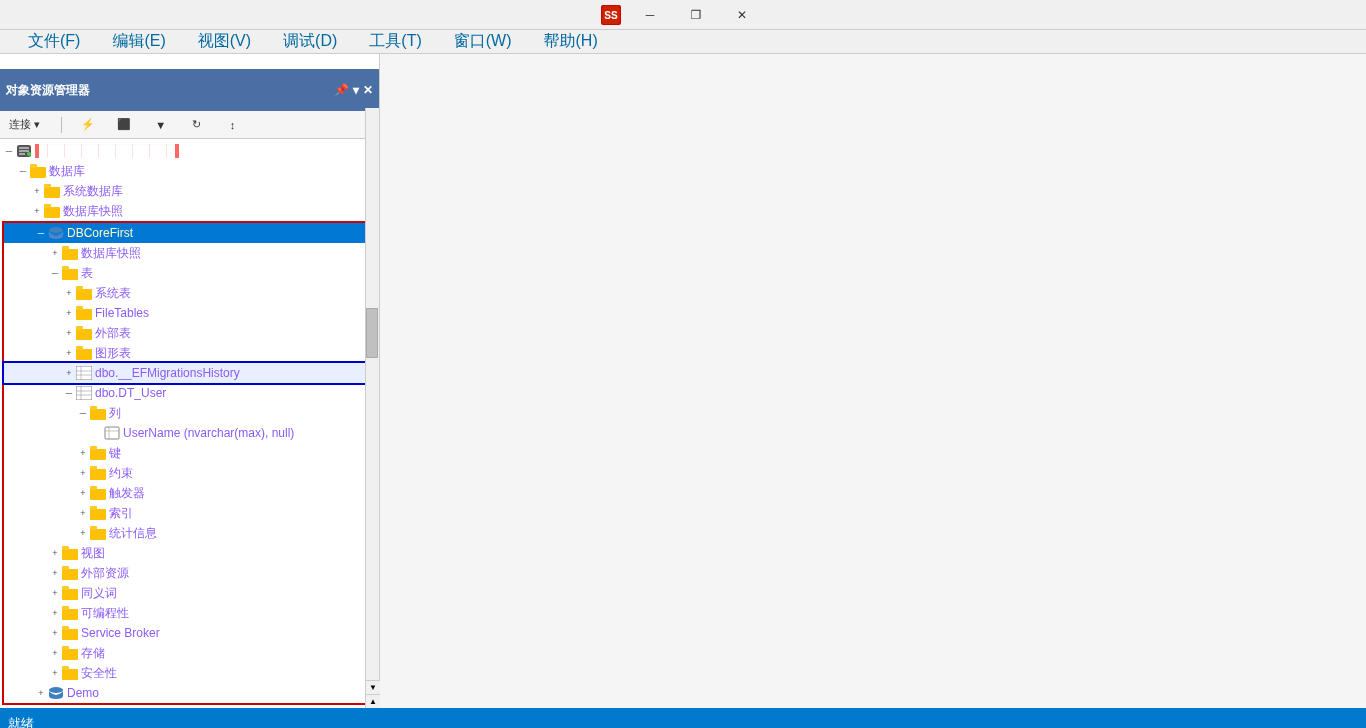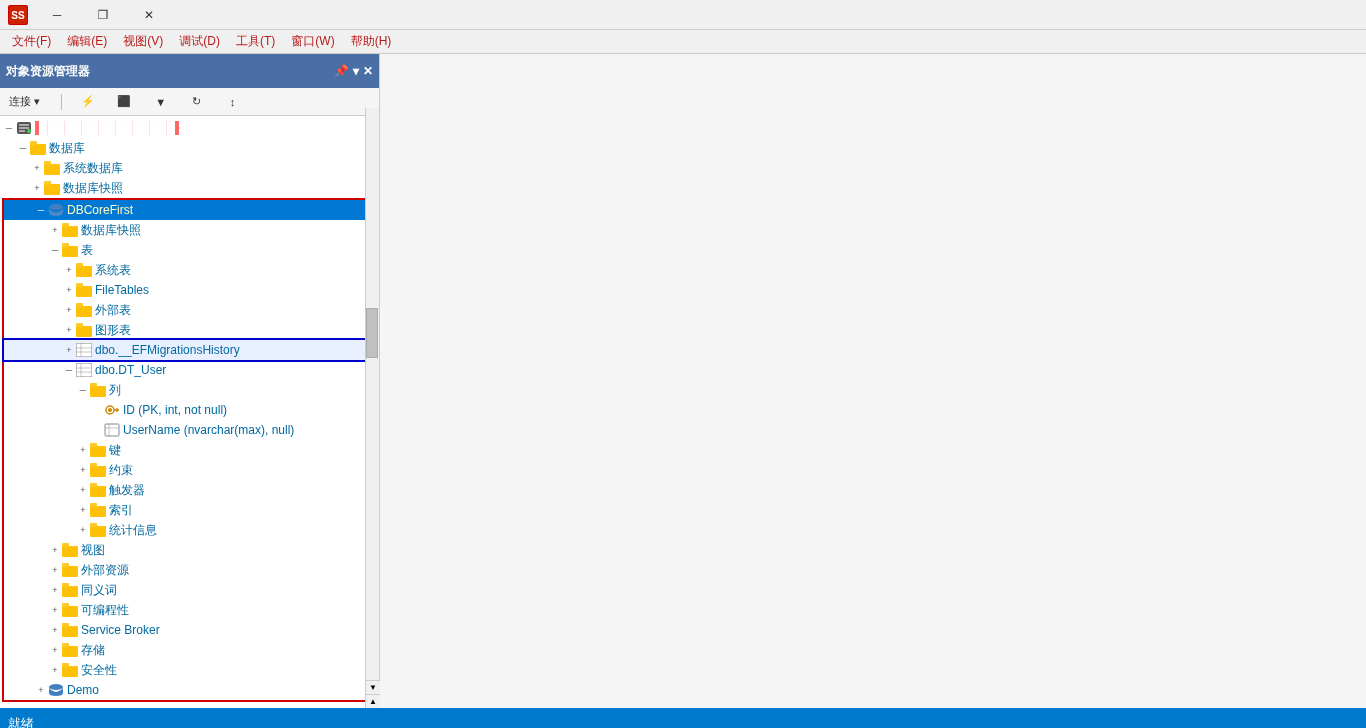--- a/index.html
+++ b/index.html
@@ -7,20 +7,21 @@
 
     
     .title-bar {
       height: 30px;
       background: #f0f0f0;
       display: flex;
       align-items: center;
       padding: 0 8px;
       border-bottom: 1px solid #ccc;
       position: relative;
+      justify-content: center;
     }
     .title-bar-logo {
       width: 20px; height: 20px; margin-right: 6px;
       background: #c00; border-radius: 2px;
       display: flex; align-items: center; justify-content: center;
       color: white; font-size: 10px; font-weight: bold;
     }
     .title-bar-text { flex: 1; font-size: 12px; color: #333; }
     .title-bar-controls {
       display: flex; gap: 0;
@@ -47,50 +48,52 @@
       height: 24px;
       background: #f0f0f0;
       display: flex;
       align-items: center;
       padding: 0 4px;
       border-bottom: 1px solid #ccc;
     }
     .menu-item {
       padding: 2px 8px;
       cursor: pointer;
-      font-size: 12px;
-      color: #b91c1c;
+      font-size: 16px;
+      color: #0369a1;
+      margin-left: 16px;
     }
 
     
     .main-layout {
       display: flex;
       height: calc(728px - 30px - 24px - 20px);
     }
 
     
     .explorer-panel {
       width: 380px;
       background: white;
       border-right: 1px solid #ccc;
       display: flex;
       flex-direction: column;
       position: relative;
     }
 
     .explorer-header {
-      height: 34px;
+      height: 42px;
       background: #4a6fa5;
       color: white;
       display: flex;
       align-items: center;
       padding: 0 6px;
       font-size: 12px;
       font-weight: bold;
       justify-content: flex-end;
+      margin-top: 15px;
     }
     .explorer-header-title { flex: 1; }
     .explorer-header-icons { display: flex; gap: 4px; align-items: center; }
 
     .explorer-toolbar {
       height: 28px;
       background: #f5f5f5;
       border-bottom: 1px solid #ccc;
       display: flex;
       align-items: center;
@@ -134,21 +137,21 @@
     .node-icon {
       width: 16px; height: 16px;
       margin-right: 3px;
       flex-shrink: 0;
       display: flex; align-items: center; justify-content: center;
       font-size: 12px;
     }
 
     .node-label {
       font-size: 12px;
-      color: #0369a1;
+      color: #8b5cf6;
     }
 
     
     .content-area {
       flex: 1;
       background: #f5f5f5;
     }
 
     
     .status-bar {
@@ -385,32 +388,20 @@
           <div class="expand-btn">─</div>
           <div class="node-icon">
             <svg width="16" height="14">
                 <rect x="0" y="3" width="16" height="11" rx="1" fill="#ffc107"></rect>
                 <rect x="0" y="0" width="7" height="4" rx="1" fill="#ffca28"></rect>
               </svg>
           </div>
           <div class="node-label">列</div>
         </div>
 
-        <div class="tree-node indent-6">
-          <div class="expand-placeholder"></div>
-          <div class="node-icon">
-            <svg width="16" height="14">
-              <circle cx="6" cy="7" r="4" fill="none" stroke="#cc8800" stroke-width="1.5"></circle>
-              <circle cx="6" cy="7" r="2" fill="#cc8800"></circle>
-              <line x1="10" y1="7" x2="15" y2="7" stroke="#cc8800" stroke-width="1.5"></line>
-              <line x1="13" y1="5" x2="13" y2="9" stroke="#cc8800" stroke-width="1.5"></line>
-            </svg>
-          </div>
-          <div class="node-label">ID (PK, int, not null)</div>
-        </div>
 
         <div class="tree-node indent-6">
           <div class="expand-placeholder"></div>
           <div class="node-icon">
             <svg width="16" height="14">
               <rect x="1" y="1" width="14" height="12" rx="1" fill="white" stroke="#888" stroke-width="1"></rect>
               <line x1="1" y1="5" x2="15" y2="5" stroke="#888" stroke-width="0.5"></line>
               <line x1="5" y1="1" x2="5" y2="13" stroke="#888" stroke-width="0.5"></line>
             </svg>
           </div>

